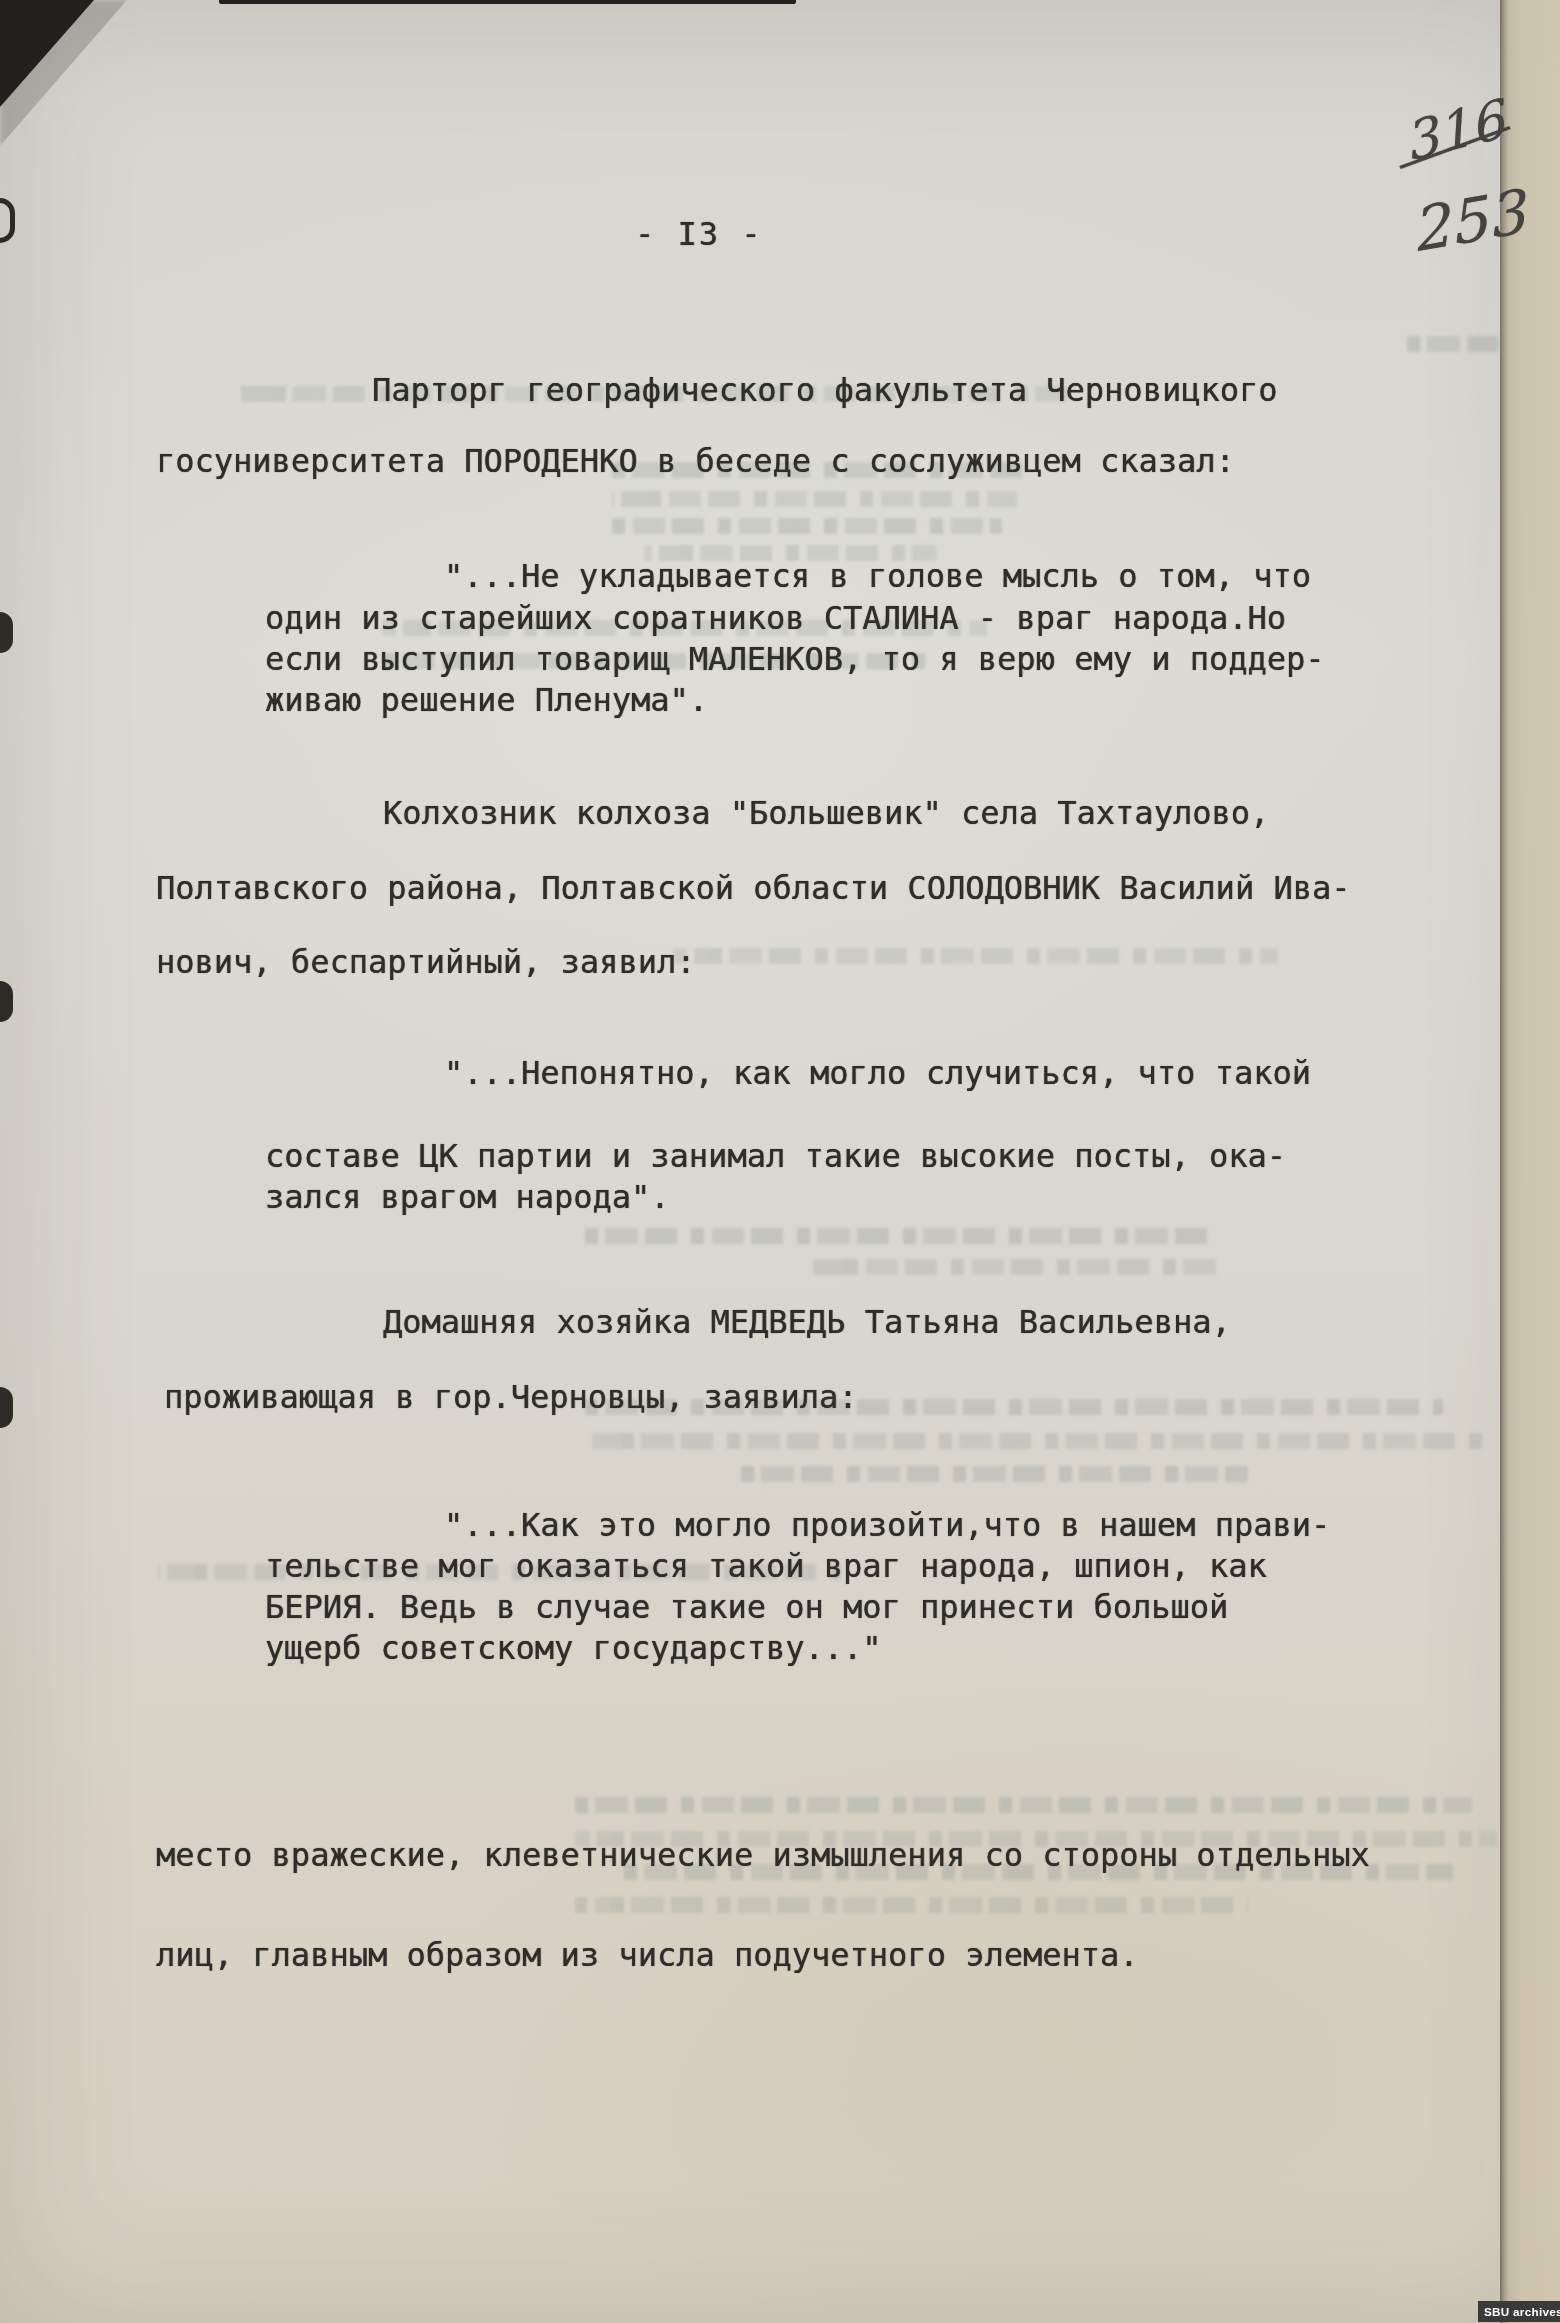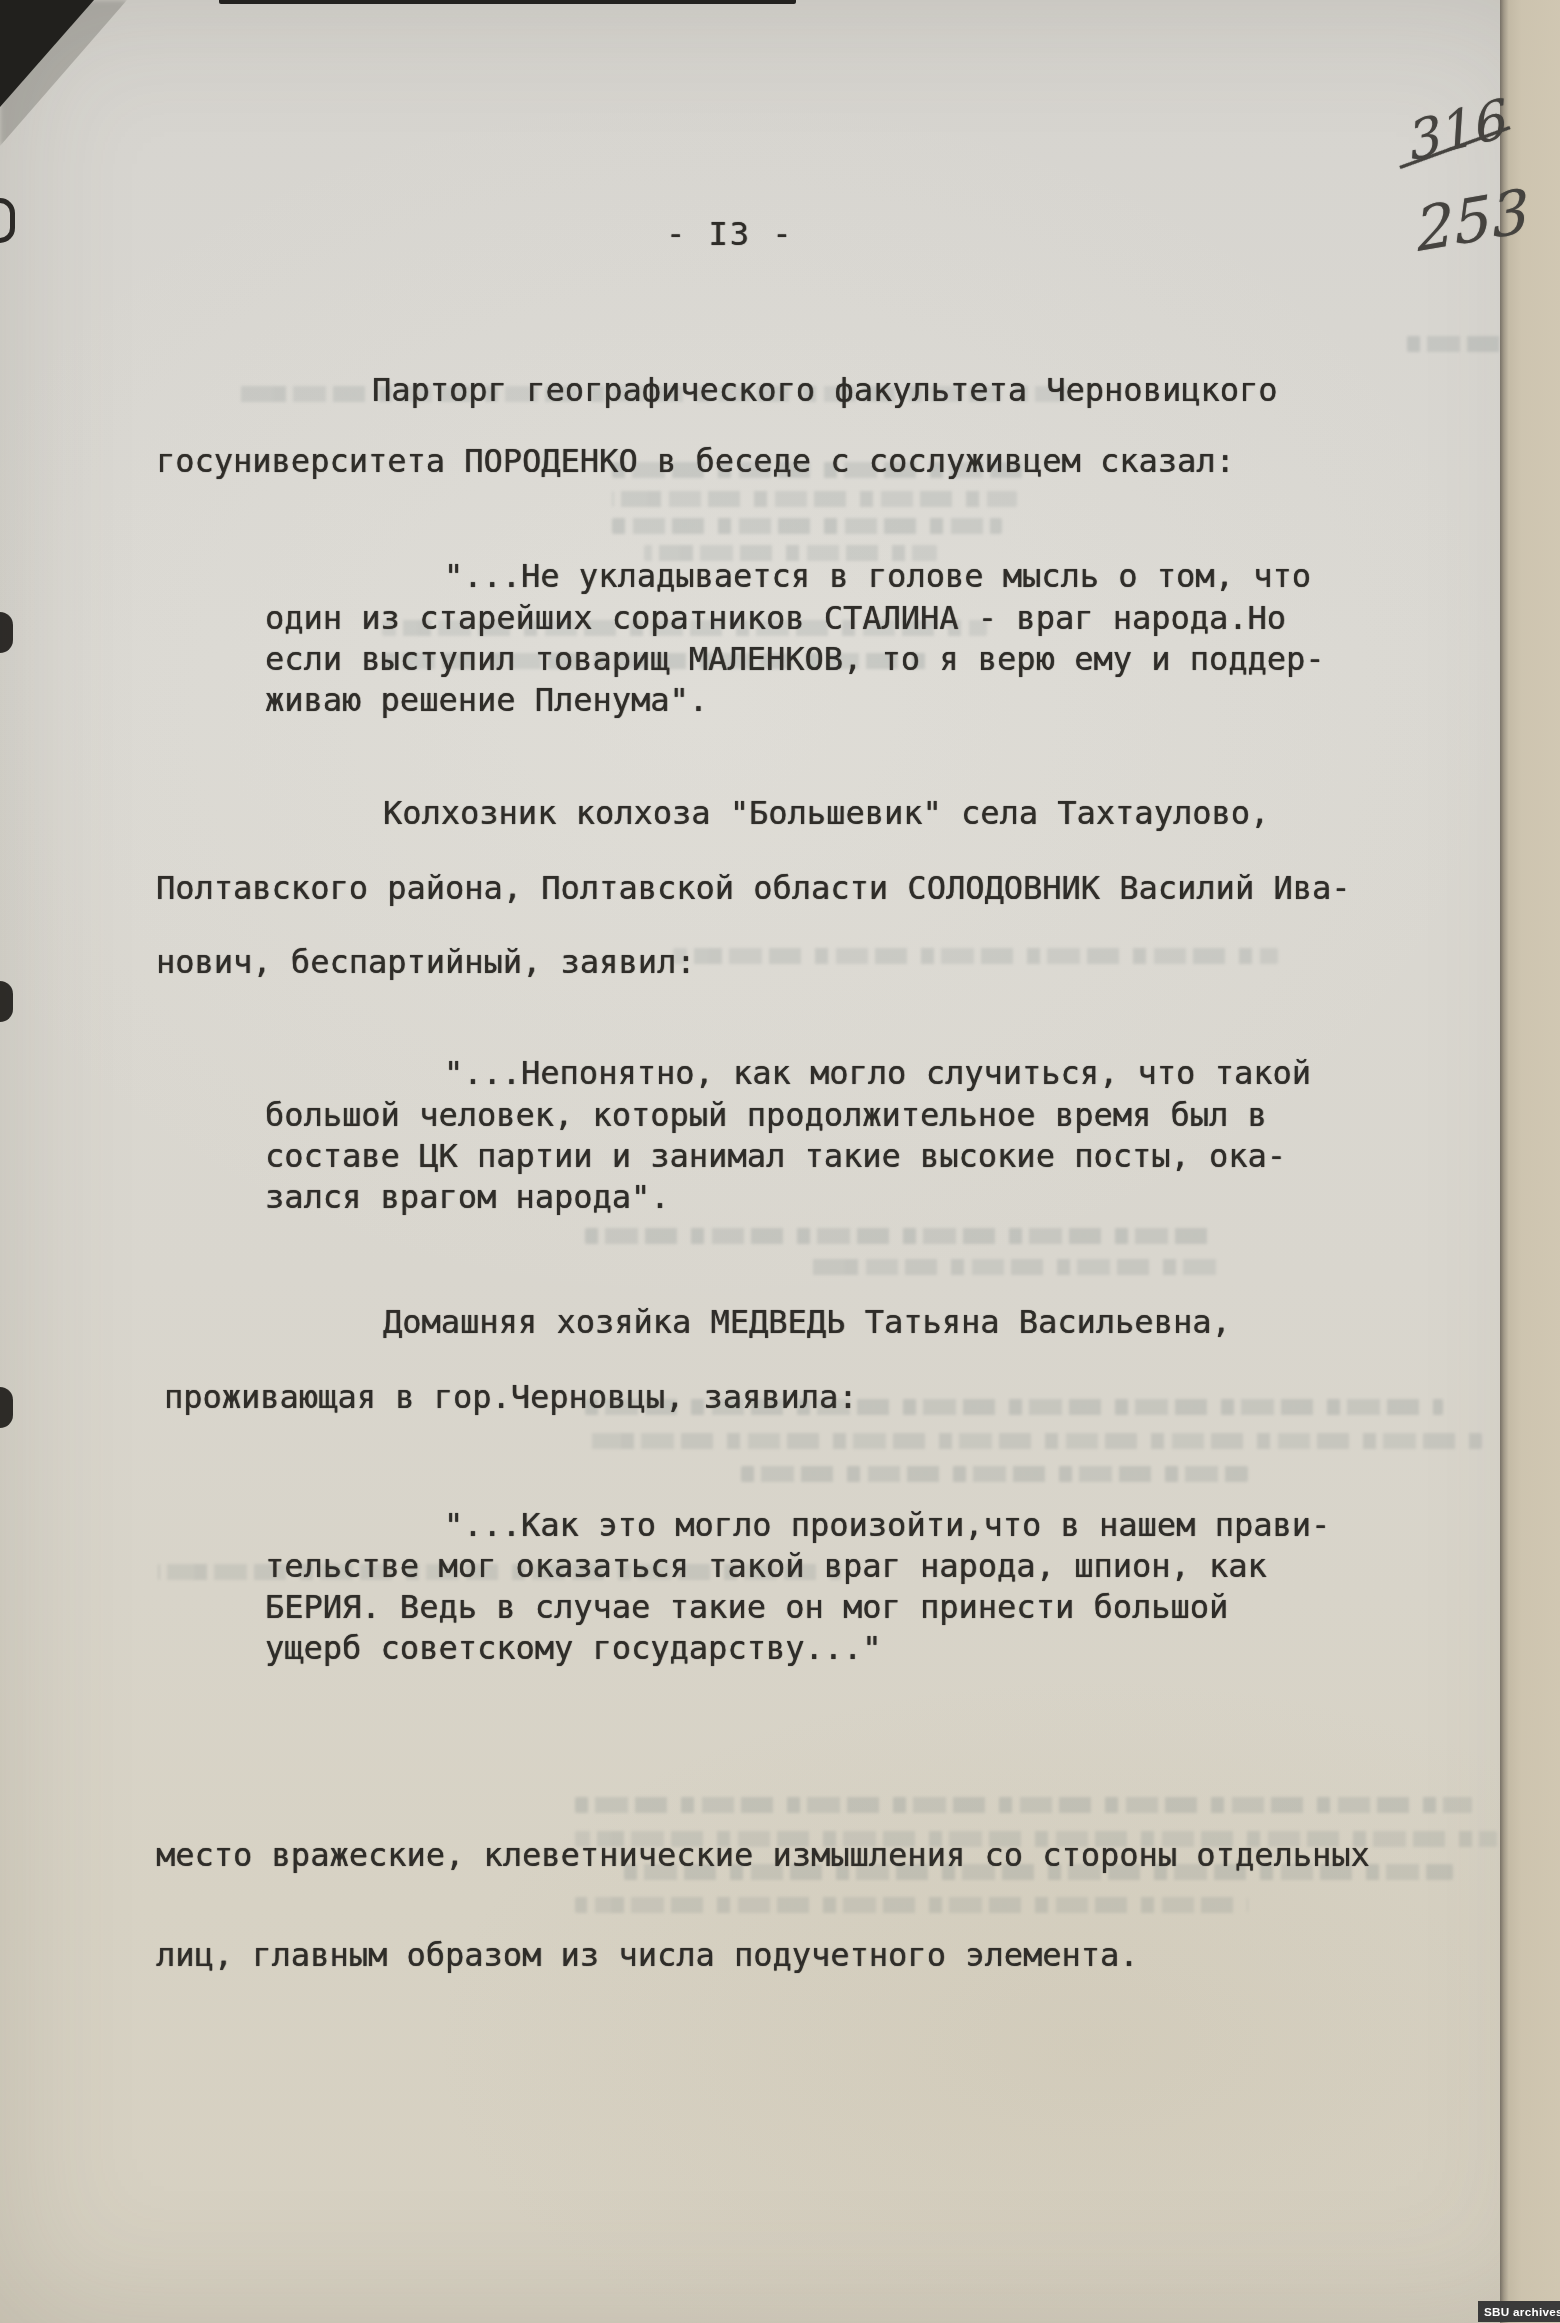--- a/index.html
+++ b/index.html
@@ -16,21 +16,21 @@
   }
   
   .line{
     position:absolute;
     white-space:pre;
     font:32px/1.1 "DejaVu Sans Mono",monospace;
     color:#2f2d29;
     text-shadow:0 0 1px rgba(47,45,41,.85), 0.6px 0.4px 0.5px rgba(47,45,41,.3);
     z-index:2;
   }
-  .pgnum{letter-spacing:2px;margin-left:31px;}
+  .pgnum{letter-spacing:2px;}
   
   .ghost{
     position:absolute;height:15.6px;z-index:1;
     opacity:.42;filter:blur(1.4px);border-radius:2px;
     background:repeating-linear-gradient(90deg,
       rgba(116,128,128,.55) 0 12.7px, rgba(116,128,128,0) 12.7px 20.5px,
       rgba(116,128,128,.42) 20.5px 53px, rgba(116,128,128,0) 53px 60px,
       rgba(116,128,128,.5) 60px 92px, rgba(116,128,128,0) 92px 106px);
   }
   .ghost.alt{background-position:36px 0;opacity:.36;}
@@ -127,21 +127,20 @@
   <div class="line" style="left:444px;top:559px">"...Не укладывается в голове мысль о том, что</div>
   <div class="line" style="left:265px;top:601px">один из старейших соратников СТАЛИНА - враг народа.Но</div>
   <div class="line" style="left:265px;top:642px">если выступил товарищ МАЛЕНКОВ, то я верю ему и поддер-</div>
   <div class="line" style="left:265px;top:683px">живаю решение Пленума".</div>
 
   <div class="line" style="left:383px;top:796px">Колхозник колхоза "Большевик" села Тахтаулово,</div>
   <div class="line" style="left:156px;top:871px">Полтавского района, Полтавской области СОЛОДОВНИК Василий Ива-</div>
   <div class="line" style="left:156px;top:945px">нович, беспартийный, заявил:</div>
 
   <div class="line" style="left:444px;top:1056px">"...Непонятно, как могло случиться, что такой</div>
-  <div class="line" style="left:265px;top:1098px">большой человек, который продолжительное время был в</div>
   <div class="line" style="left:265px;top:1139px">составе ЦК партии и занимал такие высокие посты, ока-</div>
   <div class="line" style="left:265px;top:1180px">зался врагом народа".</div>
 
   <div class="line" style="left:383px;top:1305px">Домашняя хозяйка МЕДВЕДЬ Татьяна Васильевна,</div>
   <div class="line" style="left:164px;top:1380px">проживающая в гор.Черновцы, заявила:</div>
 
   <div class="line" style="left:444px;top:1508px">"...Как это могло произойти,что в нашем прави-</div>
   <div class="line" style="left:265px;top:1549px">тельстве мог оказаться такой враг народа, шпион, как</div>
   <div class="line" style="left:265px;top:1590px">БЕРИЯ. Ведь в случае такие он мог принести большой</div>
   <div class="line" style="left:265px;top:1631px">ущерб советскому государству..."</div>

